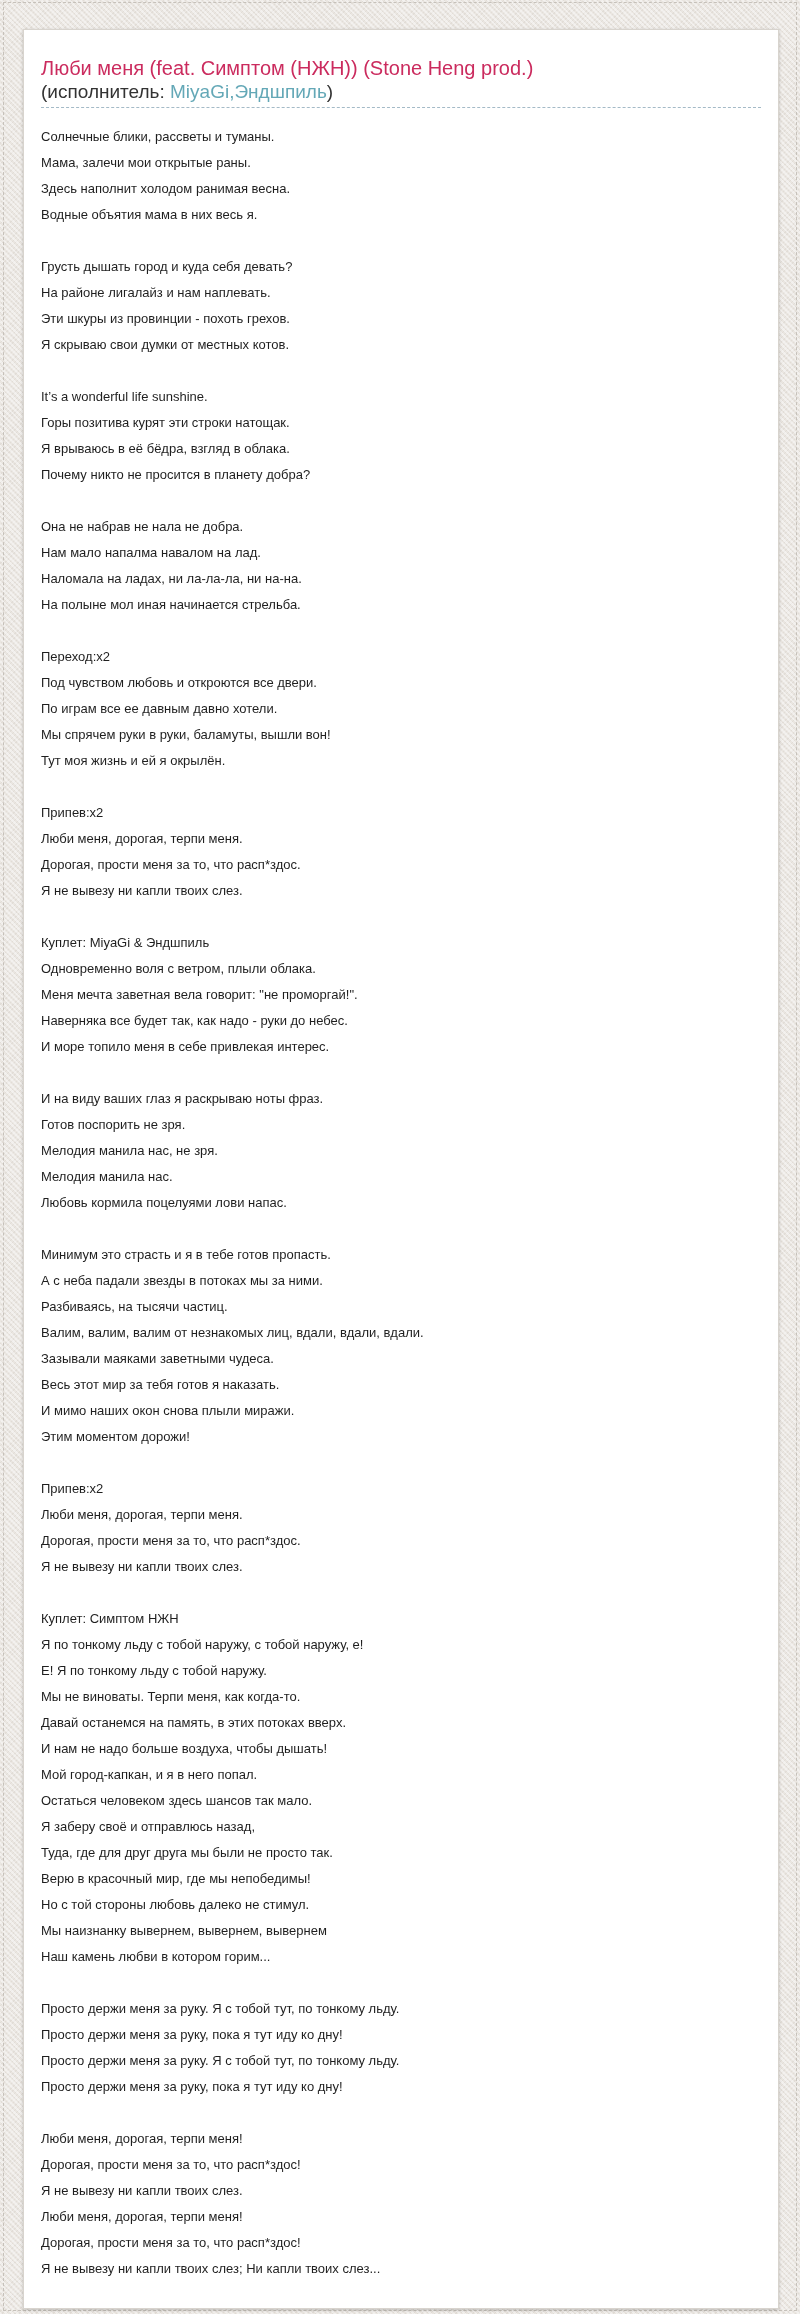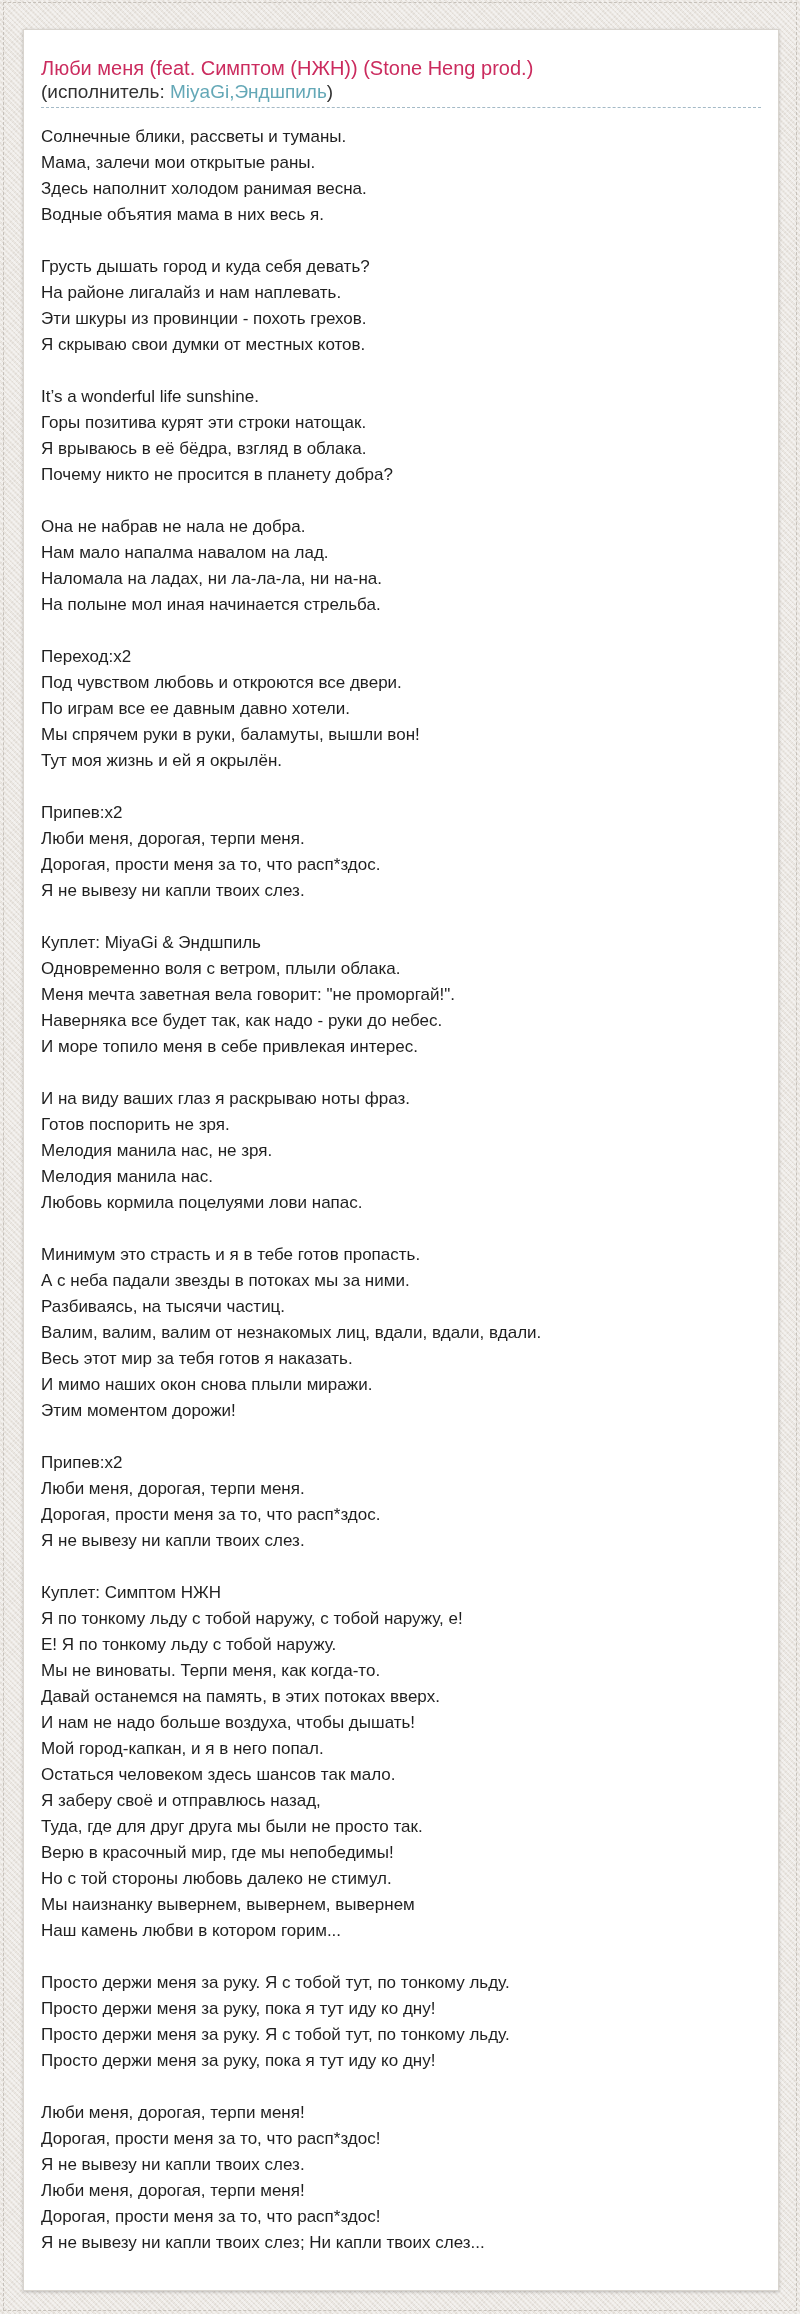--- a/index.html
+++ b/index.html
@@ -49,21 +49,21 @@
     color: #333333;
     border-bottom: 1px dashed var(--separator-color, #a4bac7);
   }
   .artist-link {
     color: var(--link-color, #64a8b7);
     text-decoration: none;
     cursor: pointer;
   }
   .lyrics {
     margin-top: 16px;
-    font-size: 17px;
+    font-size: 13px;
     line-height: 26px;
     color: var(--text-color, #1f1f1f);
   }
   .stanza {
     margin: 0 0 26px 0;
   }
   .stanza:last-child {
     margin-bottom: 0;
   }
   .line {
@@ -129,20 +129,21 @@
         <span class="line">Готов поспорить не зря.</span>
         <span class="line">Мелодия манила нас, не зря.</span>
         <span class="line">Мелодия манила нас.</span>
         <span class="line">Любовь кормила поцелуями лови напас.</span>
       </p>
       <p class="stanza">
         <span class="line">Минимум это страсть и я в тебе готов пропасть.</span>
         <span class="line">А с неба падали звезды в потоках мы за ними.</span>
         <span class="line">Разбиваясь, на тысячи частиц.</span>
         <span class="line">Валим, валим, валим от незнакомых лиц, вдали, вдали, вдали.</span>
+        <span class="line">Зазывали маяками заветными чудеса.</span>
         <span class="line">Весь этот мир за тебя готов я наказать.</span>
         <span class="line">И мимо наших окон снова плыли миражи.</span>
         <span class="line">Этим моментом дорожи!</span>
       </p>
       <p class="stanza">
         <span class="line">Припев:x2</span>
         <span class="line">Люби меня, дорогая, терпи меня.</span>
         <span class="line">Дорогая, прости меня за то, что расп*здос.</span>
         <span class="line">Я не вывезу ни капли твоих слез.</span>
       </p>

